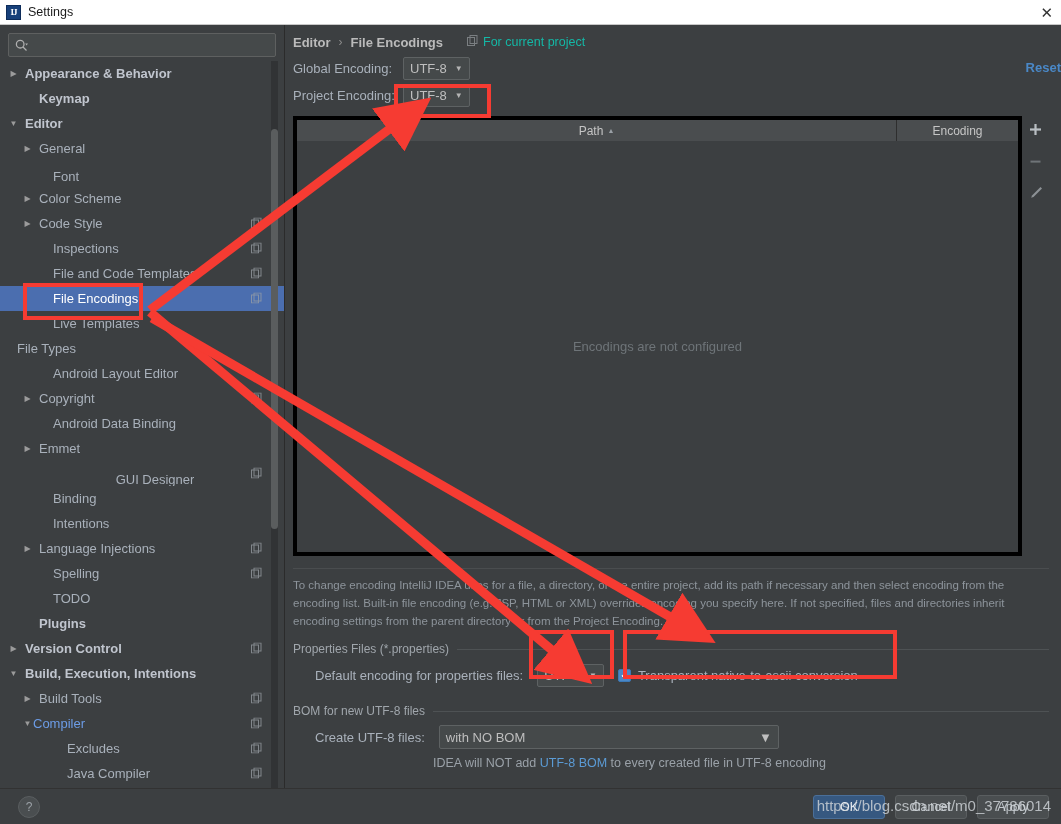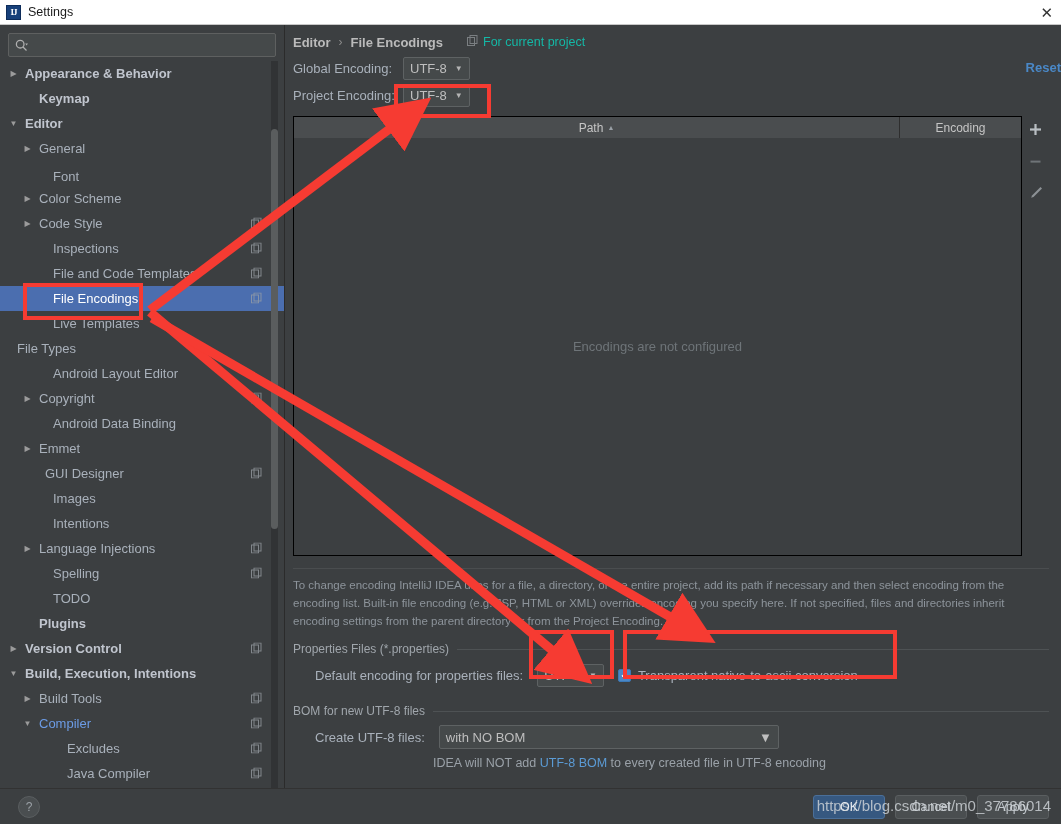--- a/index.html
+++ b/index.html
@@ -87,21 +87,21 @@
   .enc-row .lbl{ width:110px; font-size:13px; color:#a9b1bb;}
   .combo{
     height:23px; background:#45494a; border:1px solid #5e6263; border-radius:2px;
     display:flex; align-items:center; padding:0 6px; color:#bfbfbf; font-size:13px;
     cursor:pointer; min-width:62px; justify-content:space-between; gap:8px;
   }
   .combo .cb-arrow{ font-size:8px; color:#b4b4b4; }
 
   
   #table-area{ display:flex; margin-top:7px; }
-  #table-box{ flex:1; border:1px solid #000000; background:#22c55e; height:440px; display:flex; flex-direction:column;}
+  #table-box{ flex:1; border:4px solid #000000; background:#22c55e; height:440px; display:flex; flex-direction:column;}
   #table-head{ height:21px; display:flex; background:#4a4d4f;}
   #th-path{
     flex:1; display:flex; align-items:center; justify-content:center;
     border-right:1px solid #2e2e2e; color:#c5c5c5; font-size:12px; gap:4px;
   }
   #th-enc{ width:121px; display:flex;align-items:center;justify-content:center;color:#c5c5c5;font-size:12px;}
   #table-body{ flex:1; display:flex; align-items:center; justify-content:center; background:#3c3f41;}
   #empty-msg{ color:#6e7478; font-size:13px; }
   #tbl-tools{ width:27px; display:flex; flex-direction:column; align-items:center; padding-top:4px; gap:14px;}
   .tool-btn{ width:18px;height:18px;display:flex;align-items:center;justify-content:center;cursor:pointer;}
@@ -259,31 +259,31 @@
             </svg></span>
         </div>
         <div class="tree-item" style="padding-left: 36px;">
           <span class="arrow"></span>
           <span class="label" style="margin-left: 6px;">Android Data Binding</span>
         </div>
         <div class="tree-item" style="padding-left: 22px;">
           <span class="arrow">▶</span>
           <span class="label" style="margin-left: 6px;">Emmet</span>
         </div>
-        <div class="tree-item" style="padding-left: 28px;">
+        <div class="tree-item" style="padding-left: 28px; flex-direction: column;">
           <span class="arrow"></span>
           <span class="label" style="margin-left: 6px;">GUI Designer</span>
           <span class="copy-ic"><svg width="11" height="11" viewBox="0 0 11 11">
               <rect x="0.5" y="2.5" width="7" height="8" fill="none" stroke="#9aa0a6" stroke-width="1"></rect>
               <rect x="3" y="0.5" width="7" height="8" fill="none" stroke="#9aa0a6" stroke-width="1"></rect>
             </svg></span>
         </div>
         <div class="tree-item" style="padding-left: 36px;">
           <span class="arrow"></span>
-          <span class="label" style="margin-left: 6px;">Images</span>
+          <span class="label" style="margin-left: 6px;">Binding</span>
         </div>
         <div class="tree-item" style="padding-left: 36px;">
           <span class="arrow"></span>
           <span class="label" style="margin-left: 6px;">Intentions</span>
         </div>
         <div class="tree-item" style="padding-left: 22px;">
           <span class="arrow">▶</span>
           <span class="label" style="margin-left: 6px;">Language Injections</span>
           <span class="copy-ic"><svg width="11" height="11" viewBox="0 0 11 11">
               <rect x="0.5" y="2.5" width="7" height="8" fill="none" stroke="#9aa0a6" stroke-width="1"></rect>
@@ -321,21 +321,21 @@
         <div class="tree-item" style="padding-left: 22px;">
           <span class="arrow">▶</span>
           <span class="label" style="margin-left: 6px;">Build Tools</span>
           <span class="copy-ic"><svg width="11" height="11" viewBox="0 0 11 11">
               <rect x="0.5" y="2.5" width="7" height="8" fill="none" stroke="#9aa0a6" stroke-width="1"></rect>
               <rect x="3" y="0.5" width="7" height="8" fill="none" stroke="#9aa0a6" stroke-width="1"></rect>
             </svg></span>
         </div>
         <div class="tree-item blue" style="padding-left: 22px;">
           <span class="arrow">▼</span>
-          <span class="label" style="margin-left: 6px;">Compiler</span>
+          <span class="label" style="">Compiler</span>
           <span class="copy-ic"><svg width="11" height="11" viewBox="0 0 11 11">
               <rect x="0.5" y="2.5" width="7" height="8" fill="none" stroke="#9aa0a6" stroke-width="1"></rect>
               <rect x="3" y="0.5" width="7" height="8" fill="none" stroke="#9aa0a6" stroke-width="1"></rect>
             </svg></span>
         </div>
         <div class="tree-item" style="padding-left: 50px;">
           <span class="arrow"></span>
           <span class="label" style="margin-left: 6px;">Excludes</span>
           <span class="copy-ic"><svg width="11" height="11" viewBox="0 0 11 11">
               <rect x="0.5" y="2.5" width="7" height="8" fill="none" stroke="#9aa0a6" stroke-width="1"></rect>

